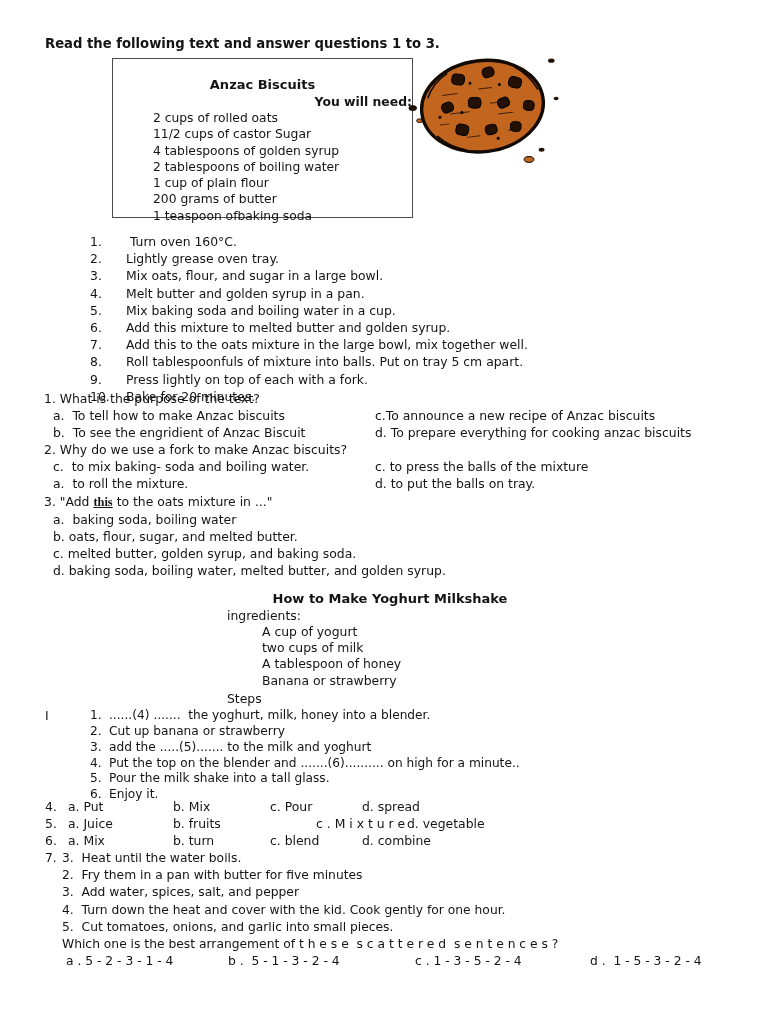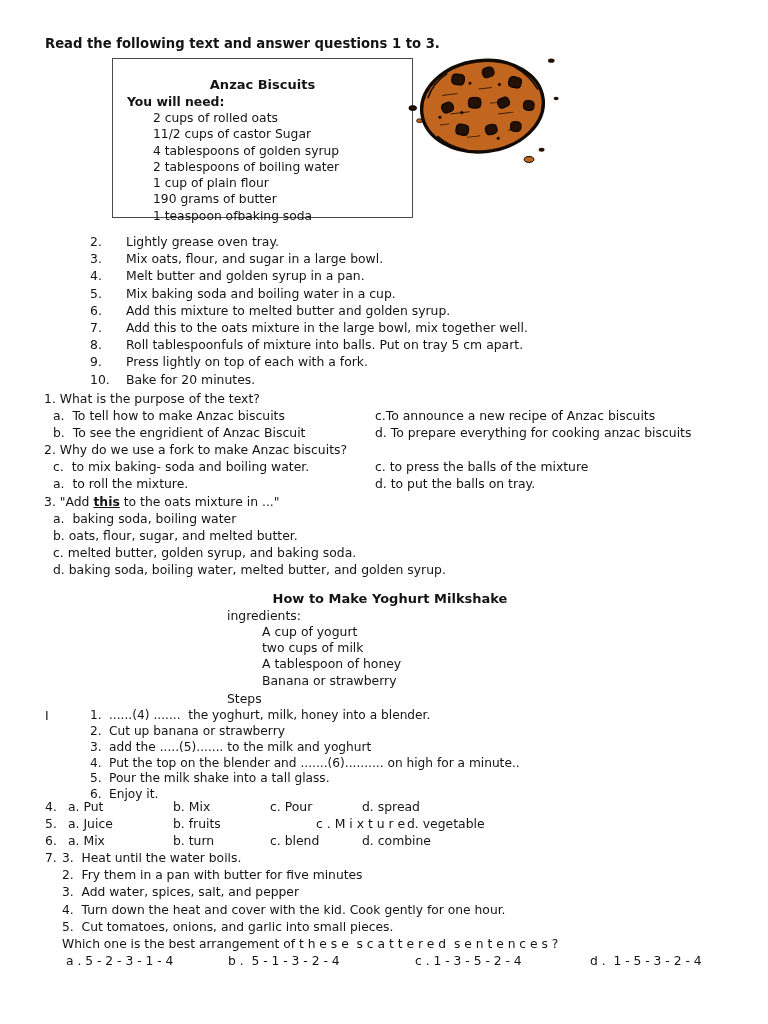--- a/index.html
+++ b/index.html
@@ -4,27 +4,27 @@
 <style>
   * { margin:0; padding:0; box-sizing:border-box; }
   html,body { background:#ffffff; }
   body {
     width:768px; height:1024px;
     font-family:"DejaVu Sans","Liberation Sans",sans-serif;
     color:#141414;
   }
   .page { position:relative; width:768px; height:1024px; background:#fff; overflow:hidden; }
   .t { white-space:pre-wrap; }
-  .u { text-decoration:underline; font-weight:bold; }
+  .u { text-decoration:underline; font-weight:bold;font-family:Liberation Serif, serif; }
 
   .instruction { position:absolute; left:45px; top:36px; font-weight:bold; font-size:13.2px;text-align:center; }
 
   .recipe-box { position:absolute; left:112px; top:58px; width:301px; height:160px; border:1.2px solid #4a4a4a; padding-top:18px; }
   .box-title { text-align:center; font-weight:bold; font-size:13px; }
-  .box-sub { margin-left:14px; font-weight:bold; font-size:12.4px; margin-top:2px; }
+  .box-sub { margin-left:14px; font-weight:bold; font-size:12.4px; margin-top:2px;text-align:right; }
   .ingredients { margin-left:40px; margin-top:1px; }
   .ing { font-size:12.3px; line-height:16.3px; }
 
   .cookie { position:absolute; left:405px; top:48px; width:155px; height:126px; }
 
   .steps { position:absolute; left:90px; top:233px; font-size:12.4px; }
   .step-row { line-height:17.2px; }
   .step-num { display:inline-block; width:36px; }
 
   .questions { position:absolute; left:44px; top:390px; width:716px; font-size:12.4px; line-height:17.1px; }
@@ -60,21 +60,21 @@
 
   <div class="recipe-box">
     <div class="box-title t">Anzac Biscuits</div>
     <div class="box-sub t">You will need:</div>
     <div class="ingredients">
       <div class="ing t">2 cups of rolled oats</div>
       <div class="ing t">11/2 cups of castor Sugar</div>
       <div class="ing t">4 tablespoons of golden syrup</div>
       <div class="ing t">2 tablespoons of boiling water</div>
       <div class="ing t">1 cup of plain flour</div>
-      <div class="ing t">190 grams of butter</div>
+      <div class="ing t">200 grams of butter</div>
       <div class="ing t">1 teaspoon ofbaking soda</div>
     </div>
   </div>
 
   <div class="cookie">
     <svg width="155" height="126" viewBox="0 0 160 130" aria-hidden="true">
       <ellipse cx="8" cy="62" rx="4" ry="2.6" fill="#241103" stroke="#000" stroke-width="0.8"></ellipse>
       <ellipse cx="15" cy="75" rx="3" ry="2" fill="#C2661F" stroke="#000" stroke-width="0.8"></ellipse>
       <ellipse cx="151" cy="13" rx="3.4" ry="2.2" fill="#241103"></ellipse>
       <ellipse cx="156" cy="52" rx="2.6" ry="1.8" fill="#241103"></ellipse>
@@ -99,20 +99,21 @@
         <circle cx="70" cy="35" r="1.6" fill="#120a03"></circle>
         <circle cx="100" cy="40" r="1.6" fill="#120a03"></circle>
         <circle cx="58" cy="64" r="1.6" fill="#120a03"></circle>
         <circle cx="92" cy="95" r="1.6" fill="#120a03"></circle>
         <circle cx="35" cy="66" r="1.6" fill="#120a03"></circle>
       </g>
     </svg>
   </div>
 
   <div class="steps">
+    <div class="step-row"><span class="step-num t">1.</span><span class="t"> Turn oven 160°C.</span></div>
     <div class="step-row"><span class="step-num t">2.</span><span class="t">Lightly grease oven tray.</span></div>
     <div class="step-row"><span class="step-num t">3.</span><span class="t">Mix oats, flour, and sugar in a large bowl.</span></div>
     <div class="step-row"><span class="step-num t">4.</span><span class="t">Melt butter and golden syrup in a pan.</span></div>
     <div class="step-row"><span class="step-num t">5.</span><span class="t">Mix baking soda and boiling water in a cup.</span></div>
     <div class="step-row"><span class="step-num t">6.</span><span class="t">Add this mixture to melted butter and golden syrup.</span></div>
     <div class="step-row"><span class="step-num t">7.</span><span class="t">Add this to the oats mixture in the large bowl, mix together well.</span></div>
     <div class="step-row"><span class="step-num t">8.</span><span class="t">Roll tablespoonfuls of mixture into balls. Put on tray 5 cm apart.</span></div>
     <div class="step-row"><span class="step-num t">9.</span><span class="t">Press lightly on top of each with a fork.</span></div>
     <div class="step-row"><span class="step-num t">10.</span><span class="t">Bake for 20 minutes.</span></div>
   </div>

